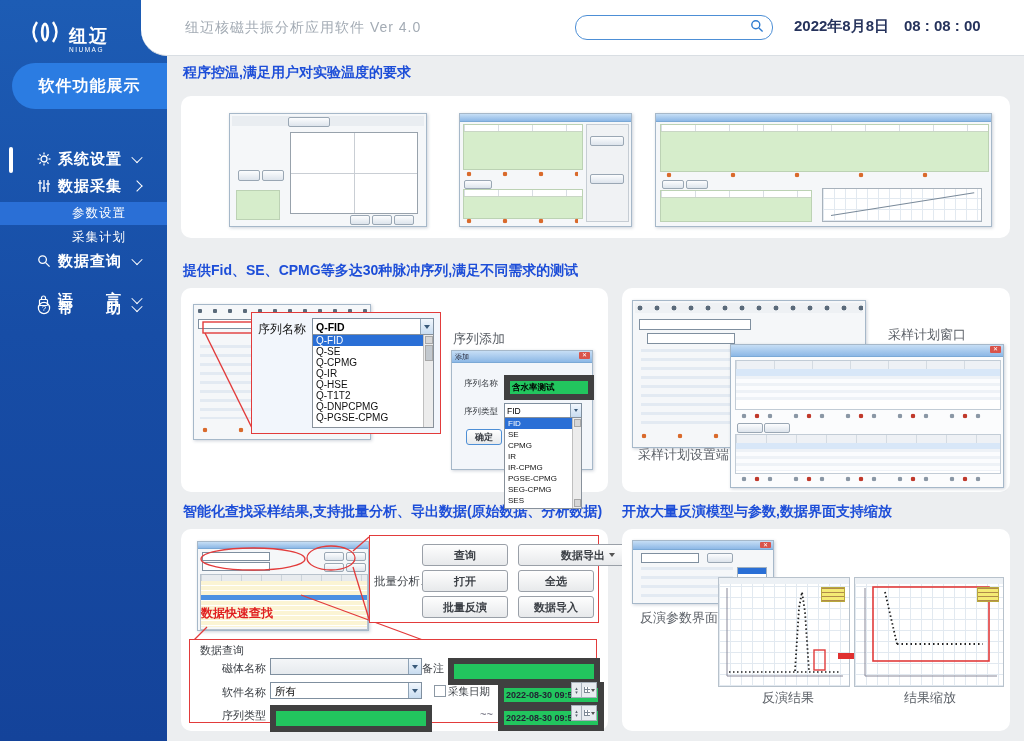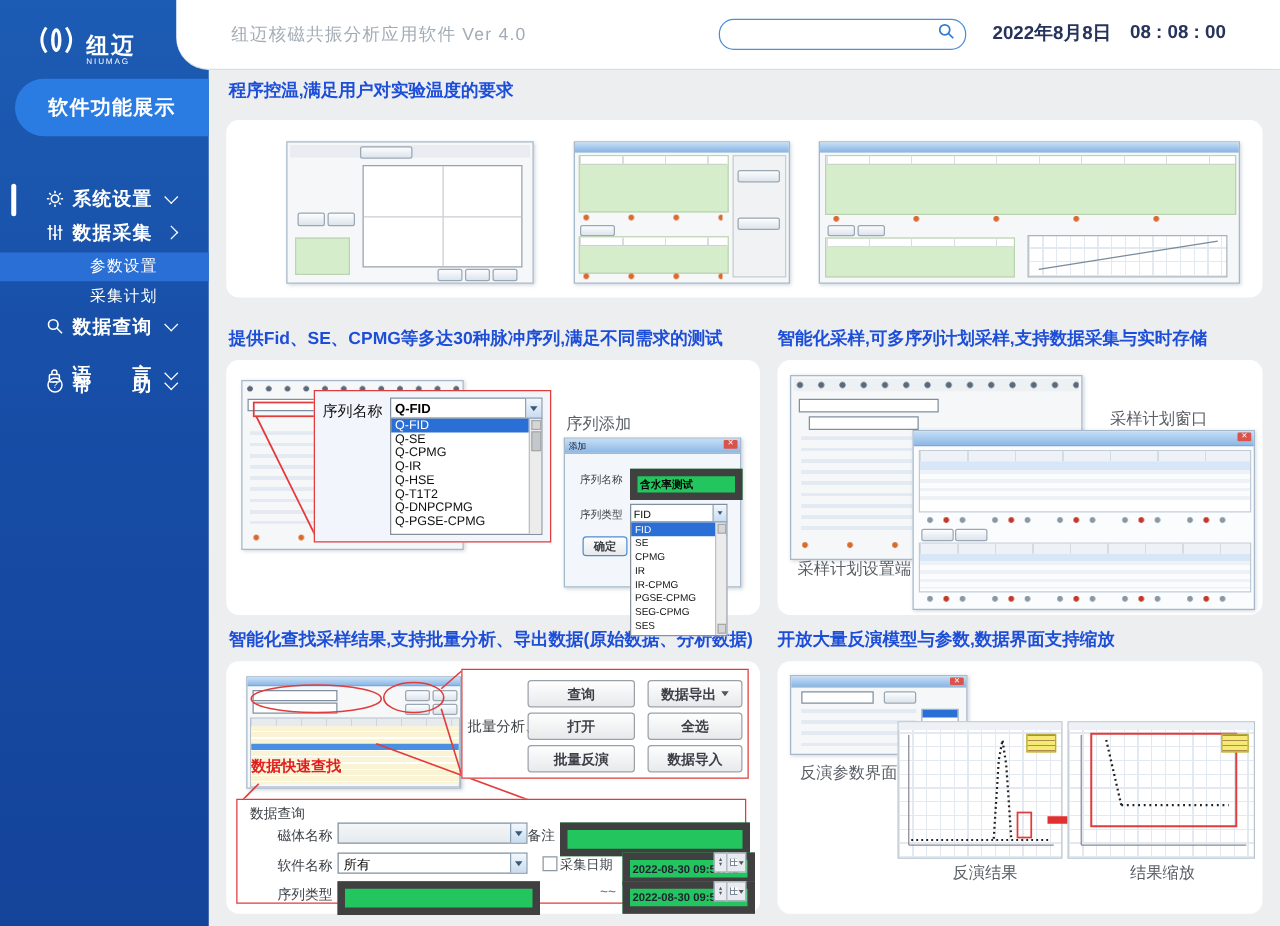--- a/index.html
+++ b/index.html
@@ -328,21 +328,20 @@
           <div class="it" style="height:11px;line-height:11px;">SEG-CPMG</div>
           <div class="it" style="height:11px;line-height:11px;">SES</div>
           <div class="sb" style="width:8px;">
               <div class="sbb" style="top:1px;width:5px;"></div>
               <div class="sbb" style="bottom:1px;width:5px;"></div>
             </div>
         </div>
       </div>
     </div>
 
-    <div class="t-title" style="left:455px;top:207px;">智能化采样,可多序列计划采样,支持数据采集与实时存储</div>
     <div class="card" style="left:455px;top:233px;width:388px;height:204px;">
 
       <div class="win" style="left:10px;top:12px;width:232px;height:146px;">
         <div class="abs" style="left:2px;top:2px;right:2px;height:10px;background-image:radial-gradient(circle at 5px 5px,#5a6a7a 2.2px,rgba(0,0,0,0) 2.7px);background-size:17px 10px;background-repeat:repeat-x;background-color:#eef1f4;"></div>
         <div class="combo" style="left:6px;top:18px;width:110px;height:9px;"></div>
         <div class="combo" style="left:14px;top:32px;width:86px;height:9px;"></div>
         <div class="abs formrows" style="left:8px;top:48px;width:104px;height:76px;"></div>
         <div class="chip" style="left:128px;top:48px;width:60px;height:9px;"></div>
         <div class="chip" style="left:128px;top:62px;width:60px;height:9px;"></div>
         <div class="dots" style="left:8px;top:132px;width:140px;"></div>
@@ -397,21 +396,21 @@
         <line x1="172" y1="38" x2="188" y2="90" stroke="#e23b3b" stroke-width="1.3"></line>
         <line x1="26" y1="98" x2="10" y2="114" stroke="#e23b3b" stroke-width="1.3"></line>
         <line x1="120" y1="66" x2="250" y2="114" stroke="#e23b3b" stroke-width="1.3"></line>
       </svg>
 
       <div class="redbox" style="left:188px;top:6px;width:228px;height:86px;background:#fff;">
         <span class="qlabel" style="left:4px;top:38px;font-size:11.5px;">批量分析、导出</span>
         <div class="btn" style="left:52px;top:8px;width:84px;height:20px;">查询</div>
         <div class="btn" style="left:52px;top:34px;width:84px;height:20px;">打开</div>
         <div class="btn" style="left:52px;top:60px;width:84px;height:20px;">批量反演</div>
-        <div class="btn" style="left:148px;top:8px;width:74px;height:20px;">
+        <div class="btn" style="left:148px;top:8px;width:74px;height:20px;padding-left:32px;">
             <span>数据导出</span>
             <span class="tri" style="border-top-color:#555;"></span>
           </div>
         <div class="btn" style="left:148px;top:34px;width:74px;height:20px;">全选</div>
         <div class="btn" style="left:148px;top:60px;width:74px;height:20px;">数据导入</div>
       </div>
 
       <div class="redbox" style="left:8px;top:110px;width:406px;height:82px;background:#fff;">
         <span class="qlabel" style="left:10px;top:3px;">数据查询</span>
         <span class="qlabel" style="left:32px;top:21px;">磁体名称</span>

